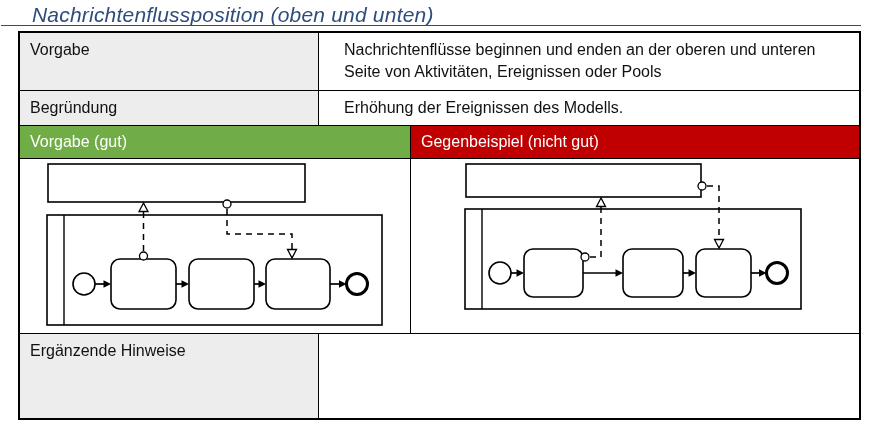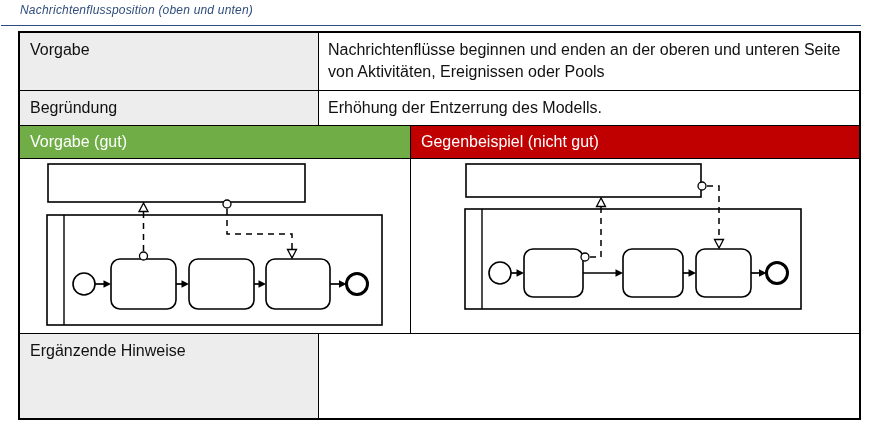--- a/index.html
+++ b/index.html
@@ -5,40 +5,40 @@
   :root{
     --navy:#2e4c7c; --green:#70ad47; --red:#c00000; --gray:#ededed; --ink:#111;
   }
   *{box-sizing:border-box; margin:0; padding:0;}
   html,body{background:#fff;}
   .page{
     position:relative; width:875px; height:434px; background:#fff;
     font-family:"Liberation Sans", sans-serif; color:var(--ink); overflow:hidden;
   }
   .doc-title{
-    position:absolute; left:20px; top:3px; font-style:italic; font-size:12px;
+    position:absolute; left:32px; top:3px; font-style:italic; font-size:21px;
     color:var(--navy); letter-spacing:.2px; white-space:nowrap;
   }
   .title-rule{
     position:absolute; left:1px; top:25px; width:860px; height:0;
     border-bottom:1.6px solid var(--navy);
   }
   .tbl{
     position:absolute; left:18px; top:31px; width:843px; height:389px;
     border:2px solid #000; display:flex; flex-direction:column; background:#fff;
   }
   .row{display:flex; width:100%;}
   .row.bordered{border-bottom:1.5px solid #000;}
   .r1{height:58px;} .r2{height:35px;align-items:center;} .r3{height:33px;} .r4{height:175px;} .r5{flex:1;}
   .cell{font-size:16px; line-height:1.38;}
   .cell-label{
     flex:0 0 299px; background:var(--gray); border-right:1.5px solid #000;
     padding:6px 10px;
   }
-  .cell-value{flex:1; padding:6px 9px;}
+  .cell-value{flex:1; padding:6px 25px;}
   .hdr{display:flex; align-items:center; color:#fff; font-size:16px;}
   .hdr-good{flex:0 0 391px; background:var(--green); border-right:1.5px solid #000; padding:0 10px;}
   .hdr-bad{flex:1; background:var(--red); padding:12px 10px;}
   .diag{padding:0; background:#fff;}
   .diag-good{flex:0 0 391px; border-right:1.5px solid #000;}
   .diag-bad{flex:1;}
   .diag svg{display:block;}
   .bpmn{stroke:#000; fill:none;}
 </style>
 </head>
@@ -51,21 +51,21 @@
 
   <div class="tbl">
 
     <div class="row r1 bordered">
       <div class="cell cell-label">Vorgabe</div>
       <div class="cell cell-value">Nachrichtenflüsse beginnen und enden an der oberen und unteren Seite von Aktivitäten, Ereignissen oder Pools</div>
     </div>
 
     <div class="row r2 bordered">
       <div class="cell cell-label">Begründung</div>
-      <div class="cell cell-value">Erhöhung der Entzerrung des Modells.</div>
+      <div class="cell cell-value">Erhöhung der Ereignissen des Modells.</div>
     </div>
 
     <div class="row r3 bordered">
       <div class="hdr hdr-good">Vorgabe (gut)</div>
       <div class="hdr hdr-bad">Gegenbeispiel (nicht gut)</div>
     </div>
 
     <div class="row r4 bordered">
 
       <div class="diag diag-good">

